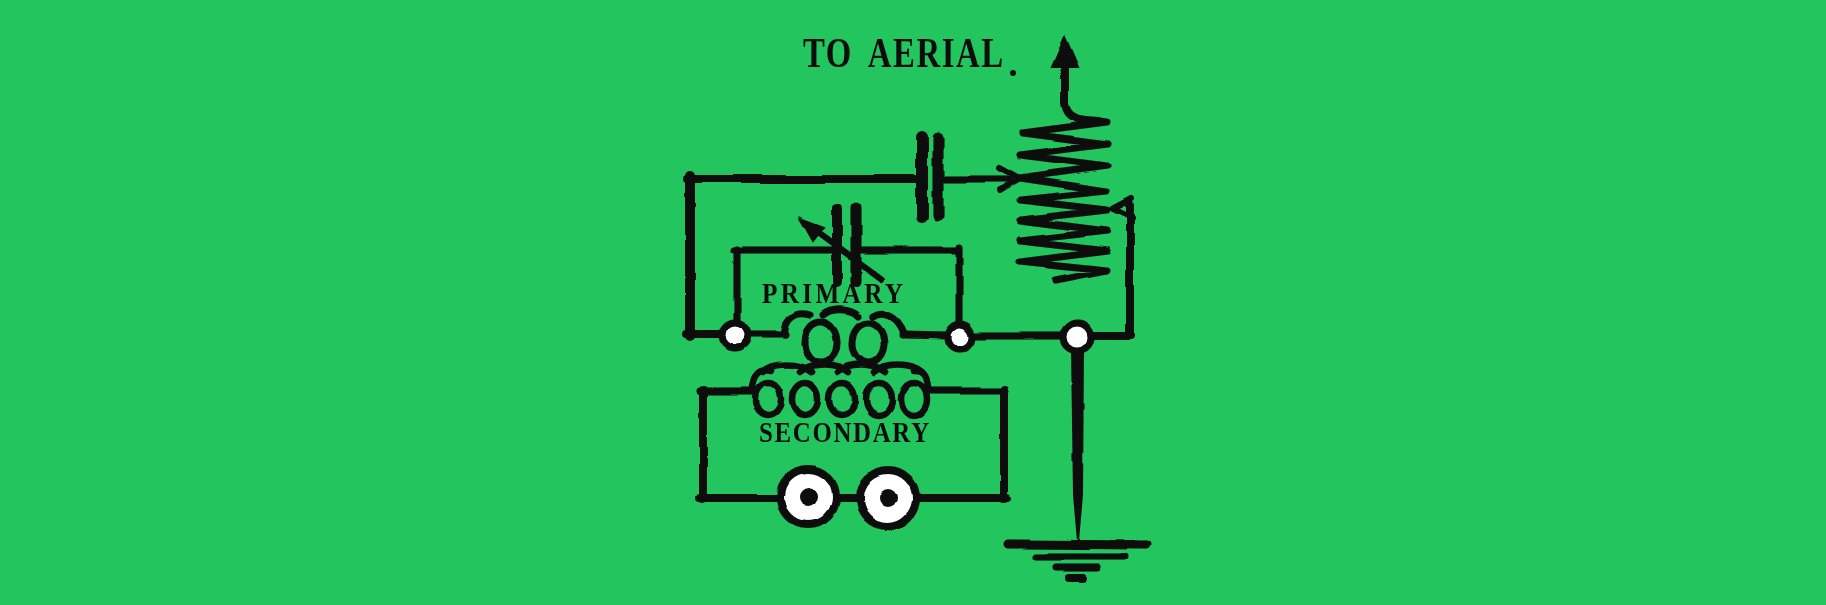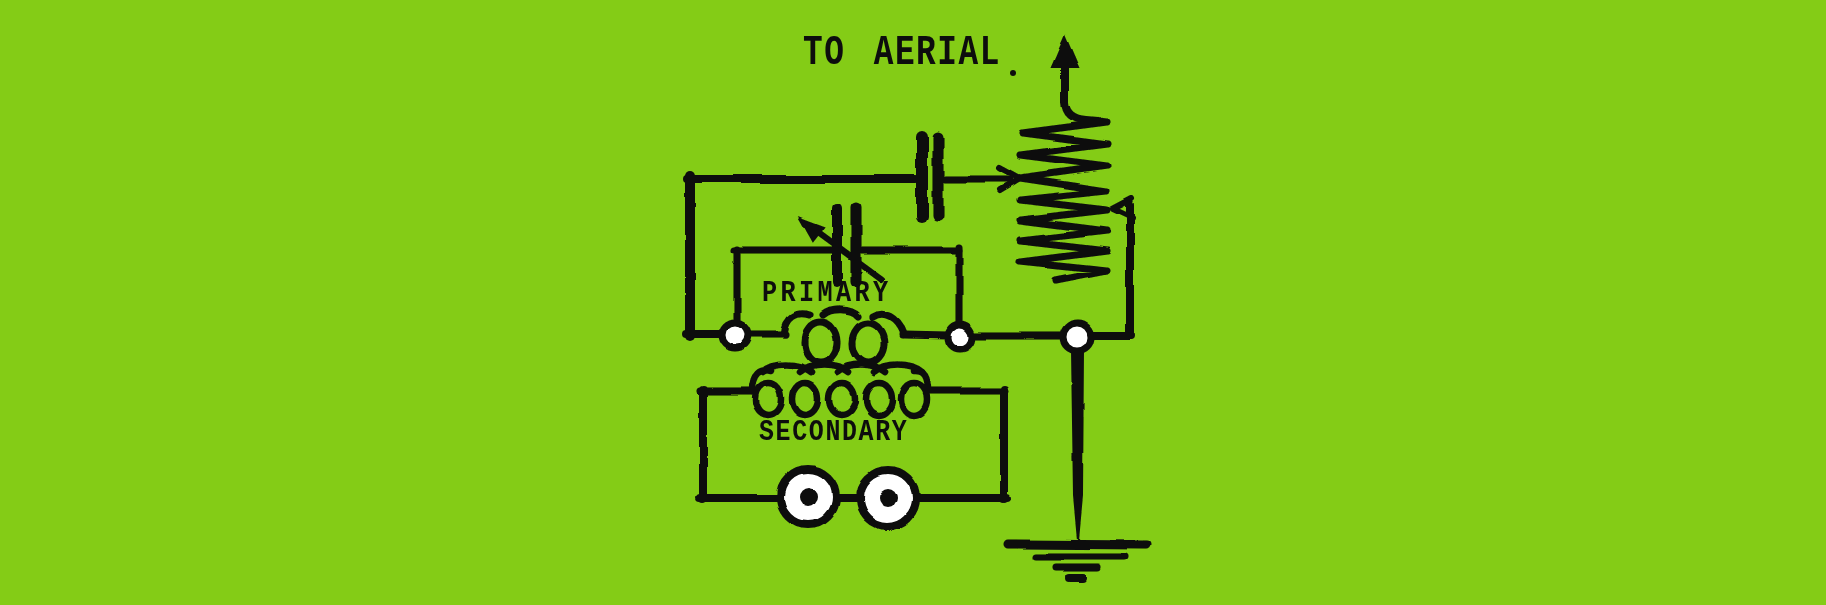--- a/index.html
+++ b/index.html
@@ -1,18 +1,18 @@
 <!DOCTYPE html>
 <html><head>
 <meta charset="utf-8">
 <style>
   html,body{margin:0;padding:0;background:#ffffff;}
   .stage{
-    position:relative;width:1826px;height:605px;background:#84cc16;
-    overflow:hidden;font-family:Liberation Mono, monospace;
+    position:relative;width:1826px;height:605px;background:#22c55e;
+    overflow:hidden;font-family:Liberation Serif, serif;
   }
   .ink-label{
     position:absolute;color:#0d0d0d;font-weight:bold;white-space:nowrap;
     line-height:1;transform-origin:0 0;letter-spacing:2px;
   }
   #lbl-aerial{left:803px;top:32px;font-size:42px;letter-spacing:2px;word-spacing:9px;transform:scaleX(0.78);}
   #lbl-primary{left:762px;top:278px;font-size:30px;letter-spacing:4px;transform:scaleX(0.84);}
   #lbl-secondary{left:759px;top:417px;font-size:30px;letter-spacing:2px;transform:scaleX(0.83);}
   svg.drawing{position:absolute;left:0;top:0;}
 </style>

